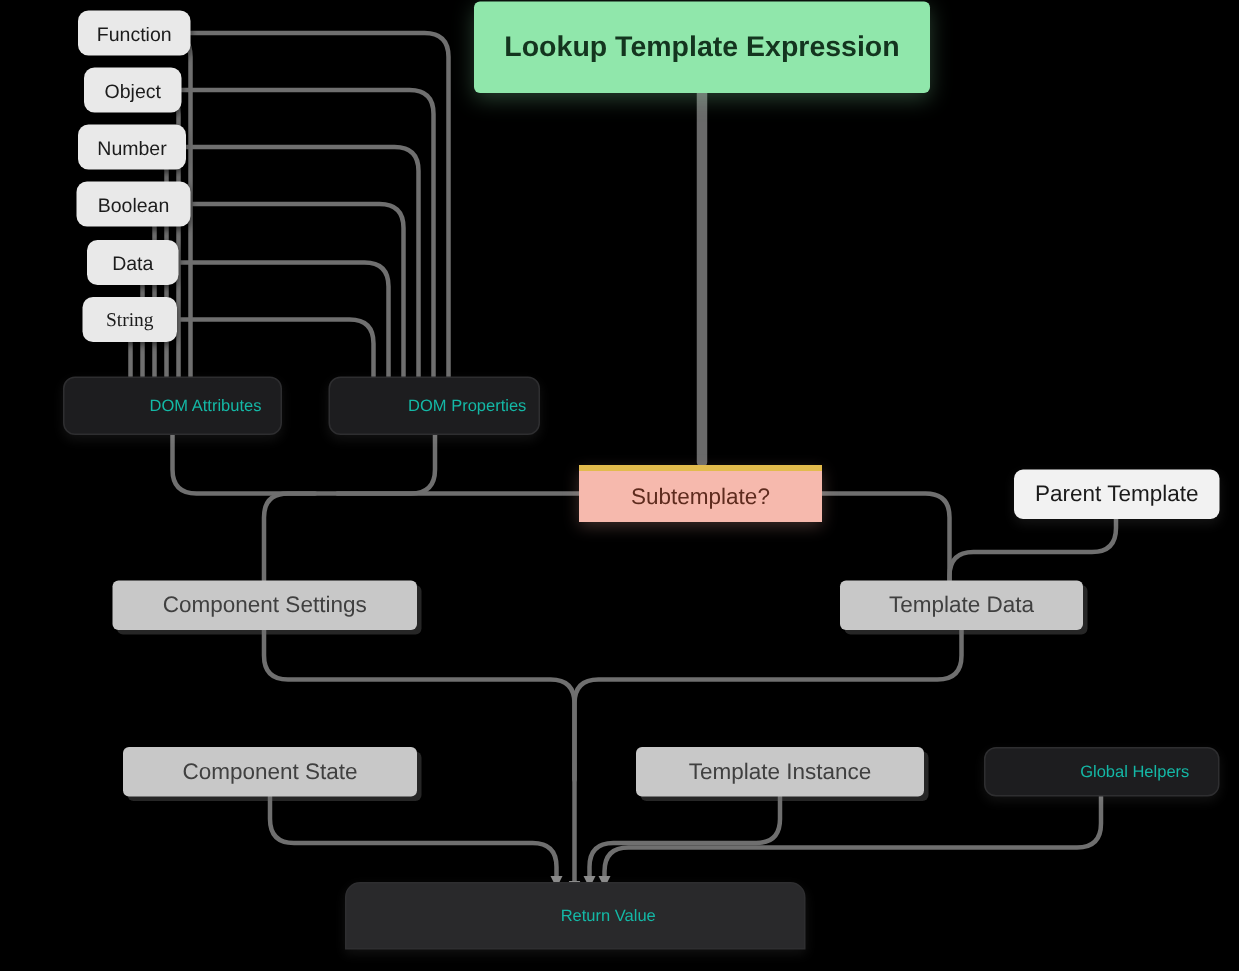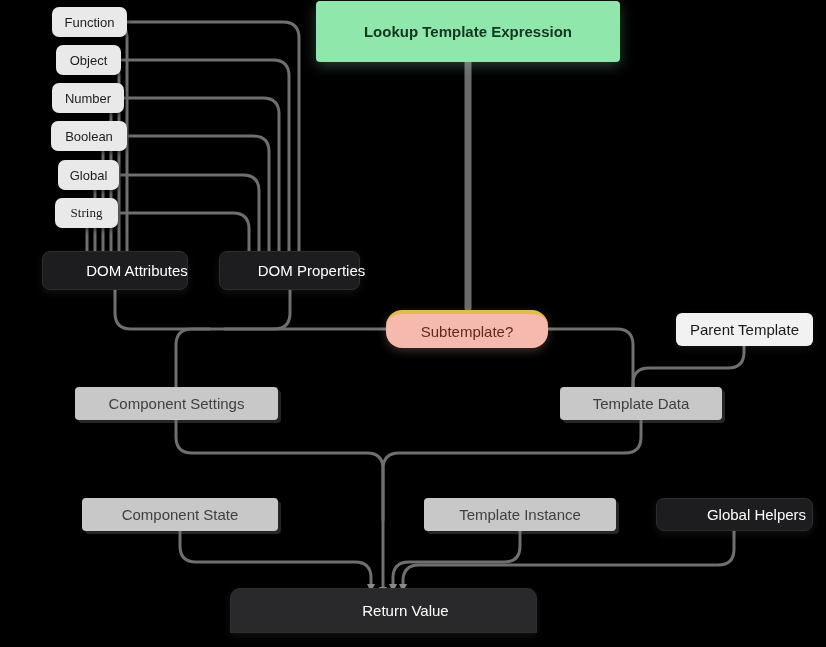--- a/index.html
+++ b/index.html
@@ -14,33 +14,33 @@
   .chip{background:#e9e9e9;color:#1c1c1c;font-size:13px;border-radius:7px;
     box-shadow:0 2px 5px rgba(0,0,0,.6);margin-left:48px;}
   .chip-function{left:4px;top:7px;width:75px;height:30px;}
   .chip-object{left:8px;top:45px;width:65px;height:30px;}
   .chip-number{left:4px;top:83px;width:72px;height:30px;}
   .chip-boolean{left:3px;top:121px;width:76px;height:30px;}
   .chip-array{left:10px;top:160px;width:61px;height:30px;}
   .chip-string{left:7px;top:198px;width:63px;height:30px;font-family:Liberation Serif, serif;}
   
   .green{left:316px;top:1px;width:304px;height:61px;background:#90e7ab;color:#14351f;
-    font-size:15px;font-weight:700;border-radius:4px;
+    font-size:19px;font-weight:700;border-radius:4px;
     box-shadow:0 4px 14px rgba(144,231,171,.28);}
   
-  .dark{background:#1d1d1f;color:#ffffff;font-size:15px;border-radius:8px;
+  .dark{background:#1d1d1f;color:#14b8a6;font-size:11px;border-radius:8px;
     border:1px solid #2e2e30;box-shadow:0 3px 8px rgba(255,255,255,.07);padding-left:44px;}
   .dom-attributes{left:42px;top:251px;width:146px;height:39px;}
   .dom-properties{left:219px;top:251px;width:141px;height:39px;}
   .global-helpers{left:656px;top:498px;width:157px;height:33px;}
   .return-value{left:230px;top:588px;width:307px;height:45px;border-radius:10px 10px 0 0;
     background:#29292b;}
   
   .subtemplate{left:386px;top:310px;width:162px;height:38px;background:#f6b9ad;
-    color:#62published2b1e;color:#5e2b1e;font-size:15px;border-radius:16px;
+    color:#62published2b1e;color:#5e2b1e;font-size:15px;border-radius:0;
     border-top:4px solid #e2bb4d;box-shadow:0 3px 10px rgba(246,185,173,.25);}
   
   .gray{background:#c8c8c8;color:#404040;font-size:15px;border-radius:4px;
     box-shadow:3px 3px 0 rgba(110,110,110,.35);}
   .component-settings{left:75px;top:387px;width:203px;height:33px;}
   .template-data{left:560px;top:387px;width:162px;height:33px;}
   .component-state{left:82px;top:498px;width:196px;height:33px;}
   .template-instance{left:424px;top:498px;width:192px;height:33px;}
   
   .white{background:#f2f2f2;color:#1b1b1b;font-size:15px;border-radius:6px;
@@ -89,21 +89,21 @@
       <path marker-end="url(#arrow)" d="M 734 531 V 549 Q 734 565 718 565 H 419 Q 403 565 403 581 V 590"></path>
     </g>
 
     <path d="M 468 62 V 308" stroke="#6a6a6a" stroke-width="7" stroke-linecap="round"></path>
   </svg>
 
   <div class="node chip chip-function">Function</div>
   <div class="node chip chip-object">Object</div>
   <div class="node chip chip-number">Number</div>
   <div class="node chip chip-boolean">Boolean</div>
-  <div class="node chip chip-array">Global</div>
+  <div class="node chip chip-array">Data</div>
   <div class="node chip chip-string">String</div>
 
   <div class="node green">Lookup Template Expression</div>
 
   <div class="node dark dom-attributes">DOM Attributes</div>
   <div class="node dark dom-properties">DOM Properties</div>
 
   <div class="node subtemplate">Subtemplate?</div>
   <div class="node white parent-template">Parent Template</div>
 

